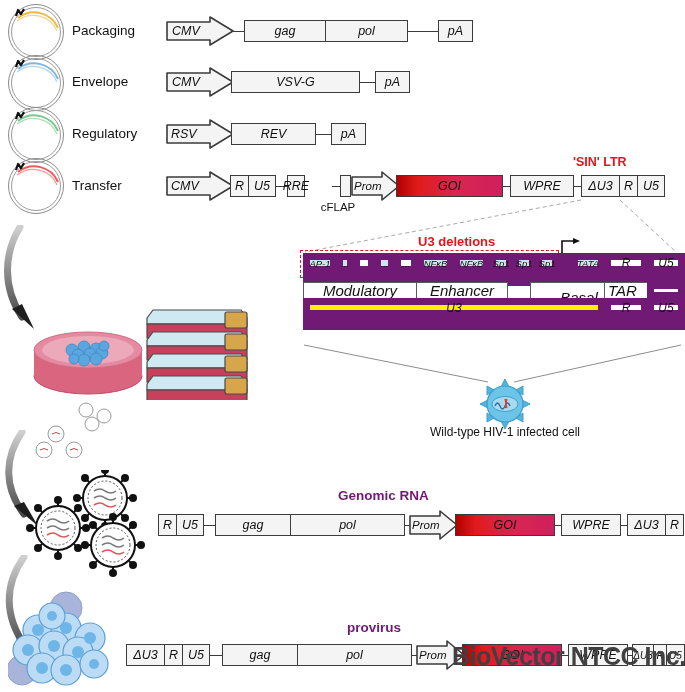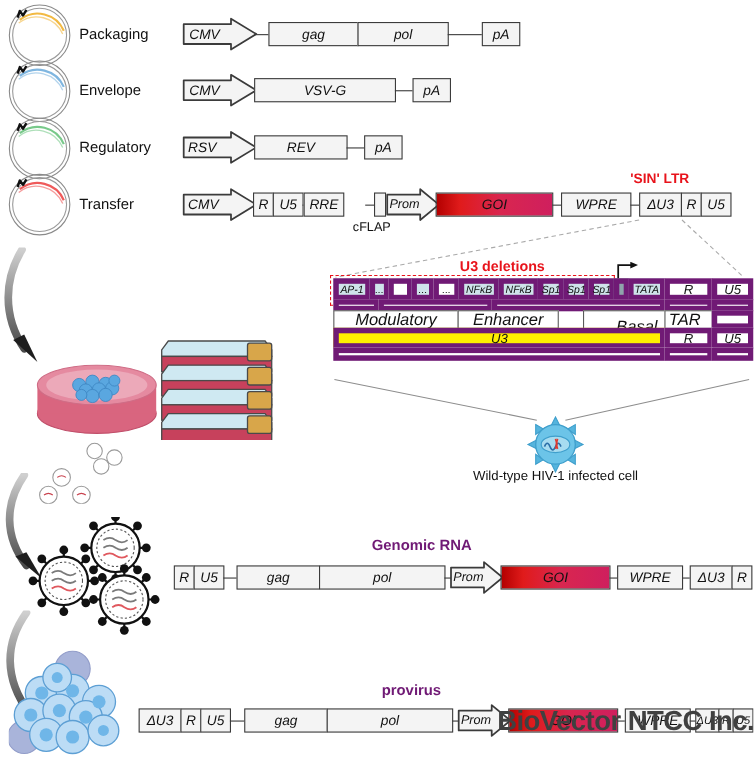--- a/index.html
+++ b/index.html
@@ -27,21 +27,21 @@
   .link{position:absolute;height:0;border-top:1.6px solid #3b3b3b;}
   .prom{position:absolute;}
   .prom svg{display:block;overflow:visible}
   .promlabel{position:absolute;font-style:italic;font-size:12.5px;
        display:flex;align-items:center;justify-content:flex-start;color:#111;}
 
   .rowlabel{position:absolute;font-size:13.5px;color:#111;}
   .centerlab{position:absolute;font-size:11.5px;color:#111;text-align:center;}
   .boldlab{position:absolute;font-weight:bold;font-size:13px;color:#701a75;}
   .redlab{position:absolute;font-weight:bold;font-size:12.5px;color:#e8131b;}
-  .cell{position:absolute;box-sizing:border-box;border:5px solid #701a75;
+  .cell{position:absolute;box-sizing:border-box;border:7px solid #701a75;
         display:flex;align-items:center;justify-content:center;
         font-style:italic;font-size:9.5px;color:#111;white-space:nowrap;
         background:#fff;}
   .cell.blue{background:#cfe3ea;}
   .cell.dark{background:#8fa3ab;}
   .cell.yellow{background:#ffef00;font-size:12px;}
   .cell.white{background:#fff;}
   .cell.lab{font-size:15px;border:1px solid #5a5a5a;}
   .dashred{position:absolute;box-sizing:border-box;border:1.4px dashed #e8131b;}
 
@@ -129,21 +129,21 @@
 
   <div class="prom" style="left:166px;top:171px">
     <svg width="68" height="30" viewBox="0 0 68 30">
       <path d="M1,6 L44,6 L44,1 L67,15 L44,29 L44,24 L1,24 Z" fill="#f4f4f4" stroke="#3b3b3b" stroke-width="1.6" stroke-linejoin="round"></path>
     </svg>
   </div>
   <div class="promlabel" style="left:171px;top:175px;width:44px;height:22px">CMV</div>
   <div class="gbox" style="left:230px;top:175px;width:19px;height:22px">R</div>
   <div class="gbox" style="left:248px;top:175px;width:28px;height:22px">U5</div>
   <div class="link" style="left:275px;top:186px;width:18px"></div>
-  <div class="gbox" style="left:276px;top:175px;width:37px;height:22px">RRE</div>
+  <div class="gbox" style="left:287px;top:175px;width:18px;height:22px">RRE</div>
   <div class="link" style="left:332px;top:186px;width:9px"></div>
   <div class="gbox" style="left:340px;top:175px;width:11px;height:22px"></div>
   <div class="prom" style="left:351px;top:171px">
     <svg width="49" height="30" viewBox="0 0 49 30">
       <path d="M1,6 L31,6 L31,1 L48,15 L31,29 L31,24 L1,24 Z" fill="#f4f4f4" stroke="#3b3b3b" stroke-width="1.6" stroke-linejoin="round"></path>
     </svg>
   </div>
   <div class="promlabel" style="left:354px;top:175px;width:36px;height:22px;font-size:11.5px">Prom</div>
   <div class="goi" style="left:396px;top:175px;width:107px;height:22px">GOI</div>
   <div class="link" style="left:502px;top:186px;width:9px"></div>

